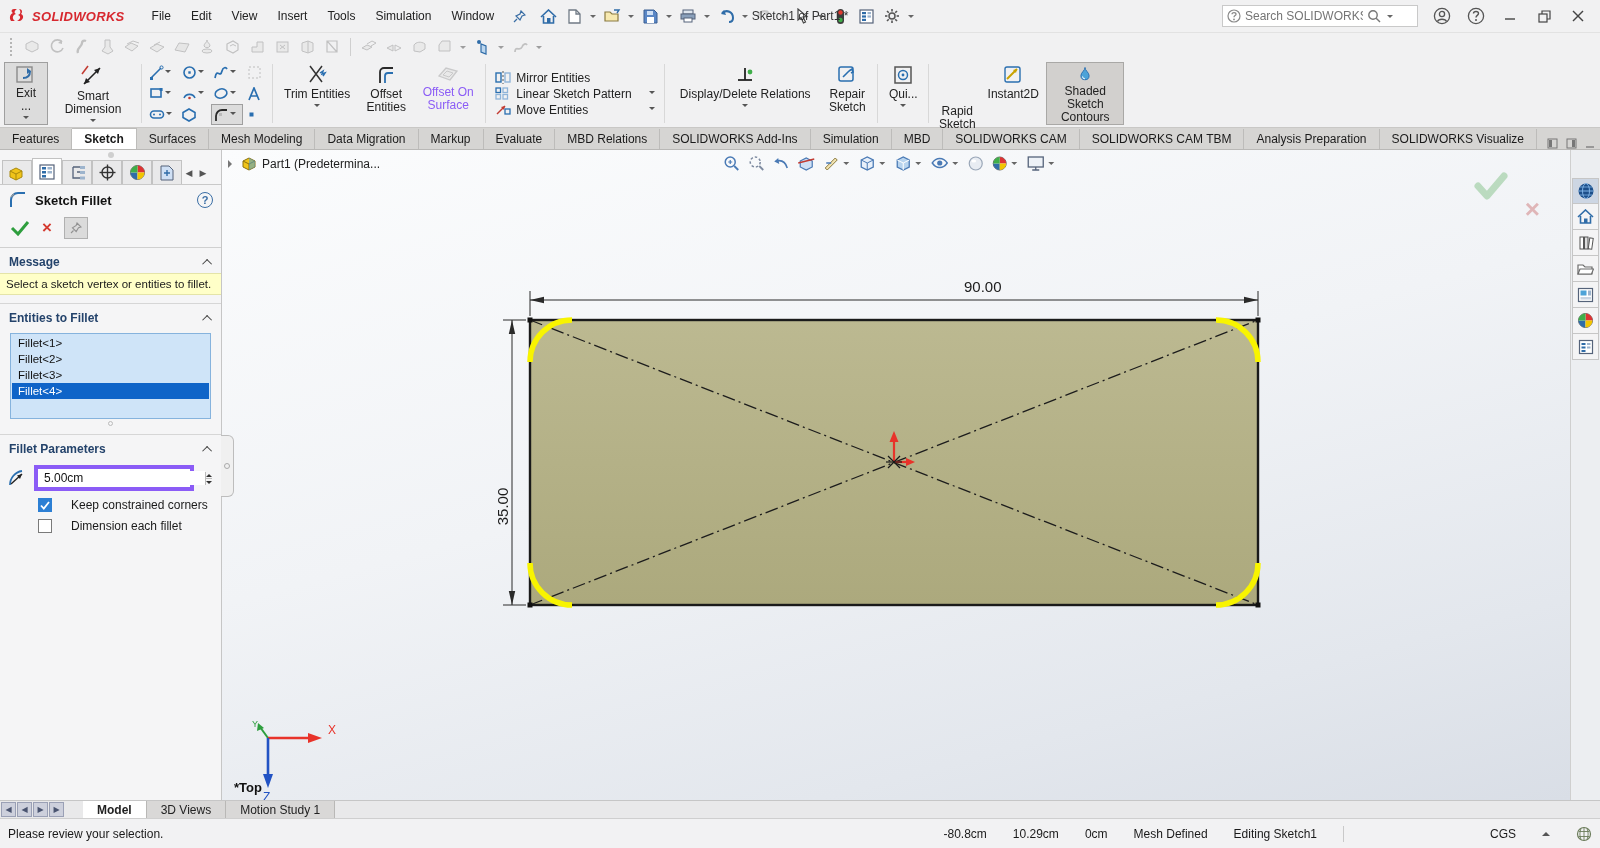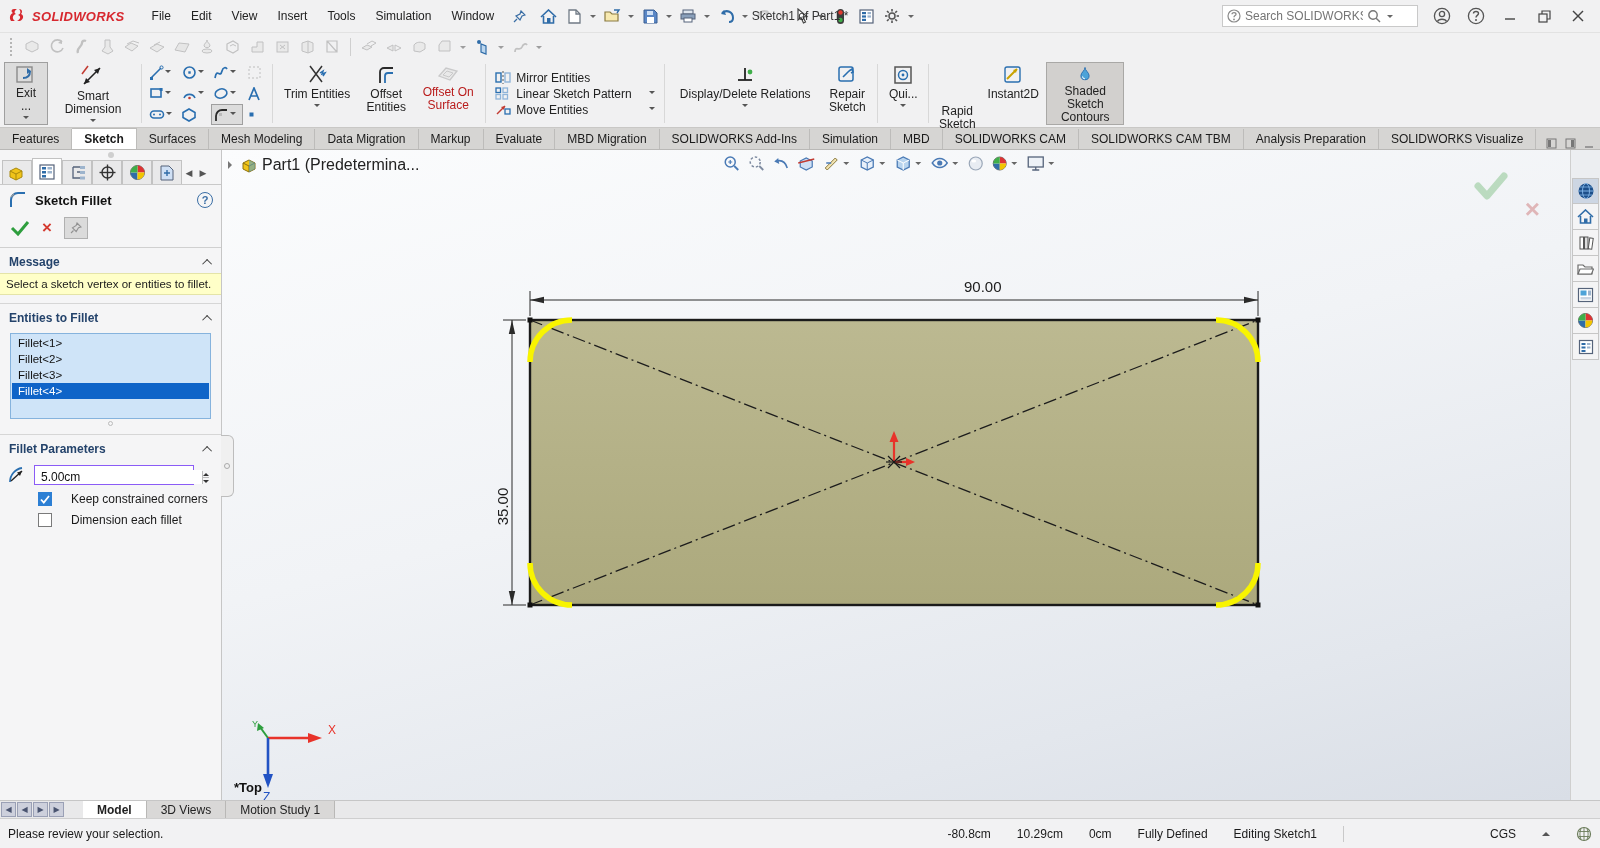--- a/index.html
+++ b/index.html
@@ -24,21 +24,21 @@
   .toolbar2{height:28px;display:flex;align-items:center;gap:3px;padding:0 4px 0 10px;border-top:1px solid #e2e2e2;flex:0 0 auto;}
   .drag-dots{width:4px;height:18px;border-left:2px dotted #b5b5b5;margin-right:4px;}
   .g16{width:22px;height:22px;display:flex;align-items:center;justify-content:center;opacity:.55;}
   .tsep{width:1px;height:18px;background:#cfcfcf;margin:0 4px;}
   
   .ribbon{height:68px;display:flex;align-items:stretch;padding:2px 4px;gap:2px;border-bottom:1px solid #c9c8c6;flex:0 0 auto;background:#f1f1f2;}
   .rsep{width:1px;background:#d8d8d8;margin:2px 3px;}
   .bigbtn{display:flex;flex-direction:column;align-items:center;justify-content:flex-start;padding:2px 6px 0;font-size:12px;color:#222;line-height:13px;text-align:center;}
   .bigbtn .lbl{margin-top:2px;white-space:pre-line;}
   .bigbtn.active{background:#d2d0ce;border:1px solid #a9a8a6;}
-  .bigbtn.disabled{color:#b91c1c;}
+  .bigbtn.disabled{color:#8b5cf6;}
   .exit-cell{background:#dcdcdc;border:1px solid #9f9f9f;width:44px;}
   .car{width:0;height:0;border:3.5px solid transparent;border-top-color:#555;margin-top:3px;}
   .sk-grid{display:grid;grid-template-columns:auto auto auto auto;grid-auto-rows:21px;align-content:center;column-gap:2px;}
   .sk-cell{display:flex;align-items:center;gap:1px;padding:1px 2px;}
   .sk-cell.hl{background:#dcdcdc;border:1px solid #9f9f9f;}
   .mir-col{display:flex;flex-direction:column;justify-content:center;gap:2px;font-size:12px;color:#222;}
   .mir-row{display:flex;align-items:center;gap:5px;padding:0 4px;}
   .mir-row .sp{flex:1;}
   
   .tabbar{height:22px;display:flex;align-items:flex-end;background:#d6d5d3;border-bottom:1px solid #b9b8b6;flex:0 0 auto;}
@@ -63,36 +63,36 @@
   .sec-h{display:flex;align-items:center;padding:7px 9px 4px;font-weight:bold;color:#24436b;}
   .chev{margin-left:auto;width:7px;height:7px;border-left:1.6px solid #444;border-top:1.6px solid #444;transform:rotate(45deg) translateY(2px);}
   .msgbox{background:#ffffc8;border-top:1px solid #e4e4a8;border-bottom:1px solid #e4e4a8;padding:4px 6px;font-size:11.5px;color:#1a1a1a;}
   .sec-div{height:1px;background:#d6d6d6;margin-top:8px;}
   .listbox{margin:4px 10px 2px;height:86px;background:#cfe4f8;border:1px solid #86b3dd;padding:1px;overflow:hidden;}
   .litem{height:16px;line-height:16px;padding:0 6px;color:#111;font-size:11.5px;}
   .litem.sel{background:#0f64c8;color:#fff;}
   .dot-handle{display:flex;justify-content:center;margin:2px 0 0;}
   .dot-handle i{width:5px;height:5px;border-radius:50%;border:1px solid #bbb;display:block;}
   .radius-row{display:flex;align-items:center;gap:6px;padding:5px 8px 2px;}
-  .rad-input{display:flex;align-items:flex-end;border:1px solid #8b5cf6;background:#fff;height:20px;width:160px;}
+  .rad-input{display:flex;align-items:center;border:4px solid #8b5cf6;background:#fff;height:26px;width:160px;}
   .rad-input input{flex:1;border:none;outline:none;font-size:12px;padding:0 6px;font-family:"Liberation Sans",sans-serif;color:#111;}
   .spin{width:15px;display:flex;flex-direction:column;border-left:1px solid #bbb;}
   .spin div{flex:1;display:flex;align-items:center;justify-content:center;border-bottom:1px solid #bbb;}
   .spin div:last-child{border-bottom:none;}
   .spin .ar{width:0;height:0;border:3px solid transparent;}
   .spin .up{border-bottom-color:#333;transform:translateY(-1px);}
   .spin .dn{border-top-color:#333;transform:translateY(2px);}
   .cbrow{display:flex;align-items:center;gap:19px;padding:5px 8px 2px 38px;color:#1a1a1a;text-align:right;}
   .cbox{width:14px;height:14px;border:1px solid #7a7a7a;background:#fff;display:flex;align-items:center;justify-content:center;flex:0 0 auto;}
   .cbox.on{background:#2c7fd4;border-color:#2c7fd4;}
   .pgrip{position:absolute;right:-13px;top:285px;width:13px;height:62px;background:#f0f0f0;border:1px solid #bdbdbd;border-left:none;border-radius:0 6px 6px 0;display:flex;align-items:center;justify-content:center;z-index:5;}
   .pgrip i{width:6px;height:6px;border-radius:50%;border:1px solid #aaa;display:block;}
   
   .viewport{position:relative;flex:1;background:linear-gradient(165deg,#fbfcfd 0%,#f1f3f6 45%,#e3e7ed 80%,#d9dee6 100%);overflow:hidden;}
-  .crumb{position:absolute;left:6px;top:6px;display:flex;align-items:center;gap:5px;font-size:16px;color:#222;}
+  .crumb{position:absolute;left:6px;top:6px;display:flex;align-items:center;gap:5px;font-size:12px;color:#222;}
   .crumb .tri{width:0;height:0;border:4px solid transparent;border-left-color:#777;}
   .headsup{position:absolute;left:50%;transform:translateX(-52%);top:2px;display:flex;align-items:center;gap:3px;}
   .hbtn{display:flex;align-items:center;gap:1px;padding:2px 2px;}
   .confirm{position:absolute;right:26px;top:22px;width:70px;height:56px;}
   .confirm .ok{position:absolute;left:0;top:0;opacity:.4;}
   .confirm .no{position:absolute;right:4px;top:26px;font-size:26px;font-weight:bold;color:#c25353;opacity:.38;line-height:22px;}
   .dim-w{position:absolute;left:696px;top:128px;font-size:15px;color:#1c1c1c;margin-left:46px;}
   .dim-h{position:absolute;left:250px;top:348px;width:60px;text-align:center;transform:rotate(-90deg);font-size:15px;color:#1c1c1c;}
   .view-label{position:absolute;left:12px;top:630px;font-size:13px;font-weight:bold;color:#111;}
   
@@ -607,21 +607,21 @@
   </div>
 
   <div class="tabbar">
     <div class="rtab">Features</div>
     <div class="rtab active">Sketch</div>
     <div class="rtab">Surfaces</div>
     <div class="rtab">Mesh Modeling</div>
     <div class="rtab">Data Migration</div>
     <div class="rtab">Markup</div>
     <div class="rtab">Evaluate</div>
-    <div class="rtab">MBD Migration</div>
+    <div class="rtab">MBD Relations</div>
     <div class="rtab">SOLIDWORKS Add-Ins</div>
     <div class="rtab">Simulation</div>
     <div class="rtab">MBD</div>
     <div class="rtab">SOLIDWORKS CAM</div>
     <div class="rtab">SOLIDWORKS CAM TBM</div>
     <div class="rtab">Analysis Preparation</div>
     <div class="rtab">SOLIDWORKS Visualize</div>
     <div class="tab-right">
       <span>
           <svg width="11" height="11" viewBox="0 0 11 11">
@@ -1028,21 +1028,21 @@
     <div class="dtab">3D Views</div>
     <div class="dtab">Motion Study 1</div>
   </div>
 
   <div class="statusbar">
     <span>Please review your selection.</span>
     <div class="st-right">
       <span>-80.8cm</span>
       <span>10.29cm</span>
       <span>0cm</span>
-      <span>Fully Defined</span>
+      <span>Mesh Defined</span>
       <span>Editing Sketch1</span>
       <span class="st-sep"></span>
       <span style="margin-left:120px;">CGS</span>
       <span class="st-car"></span>
       <span>
           <svg width="16" height="16" viewBox="0 0 16 16">
             <circle cx="8" cy="8" r="6.5" fill="none" stroke="#6b7c5a" stroke-width="1.2"></circle>
             <path d="M3 5.5 H13 M3 10.5 H13 M8 1.5 V14.5 M5 2.5 C3.5 6 3.5 10 5 13.5 M11 2.5 C12.5 6 12.5 10 11 13.5" fill="none" stroke="#6b7c5a" stroke-width=".9"></path>
           </svg>
         </span>

